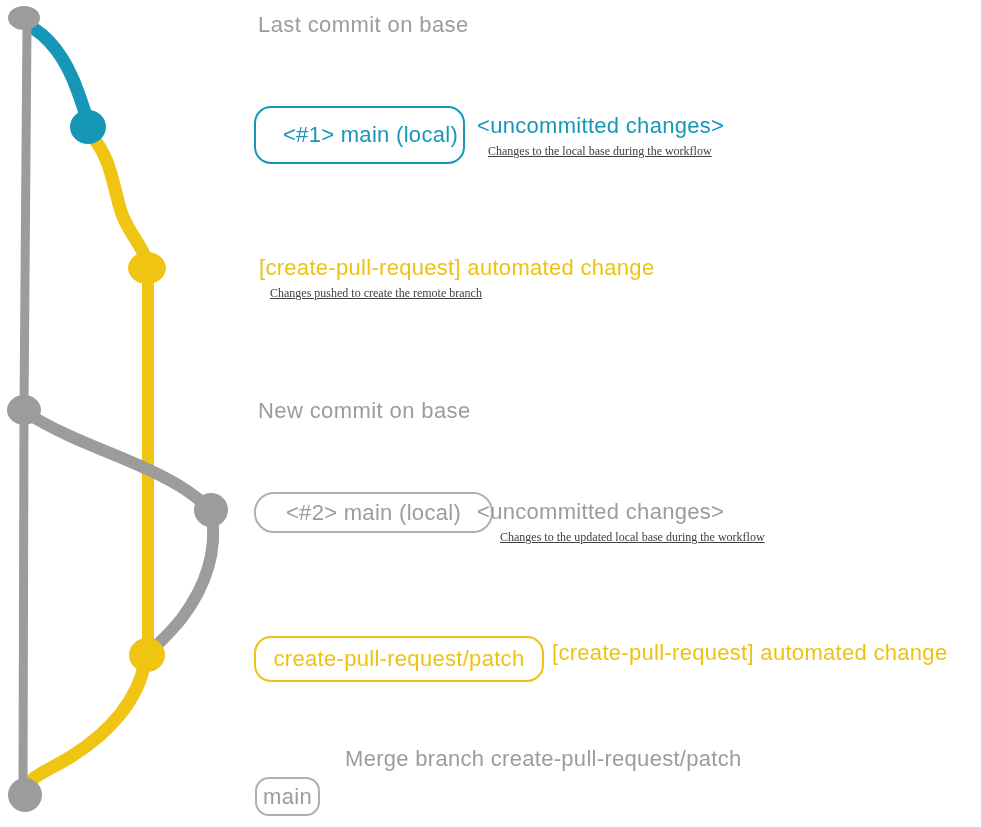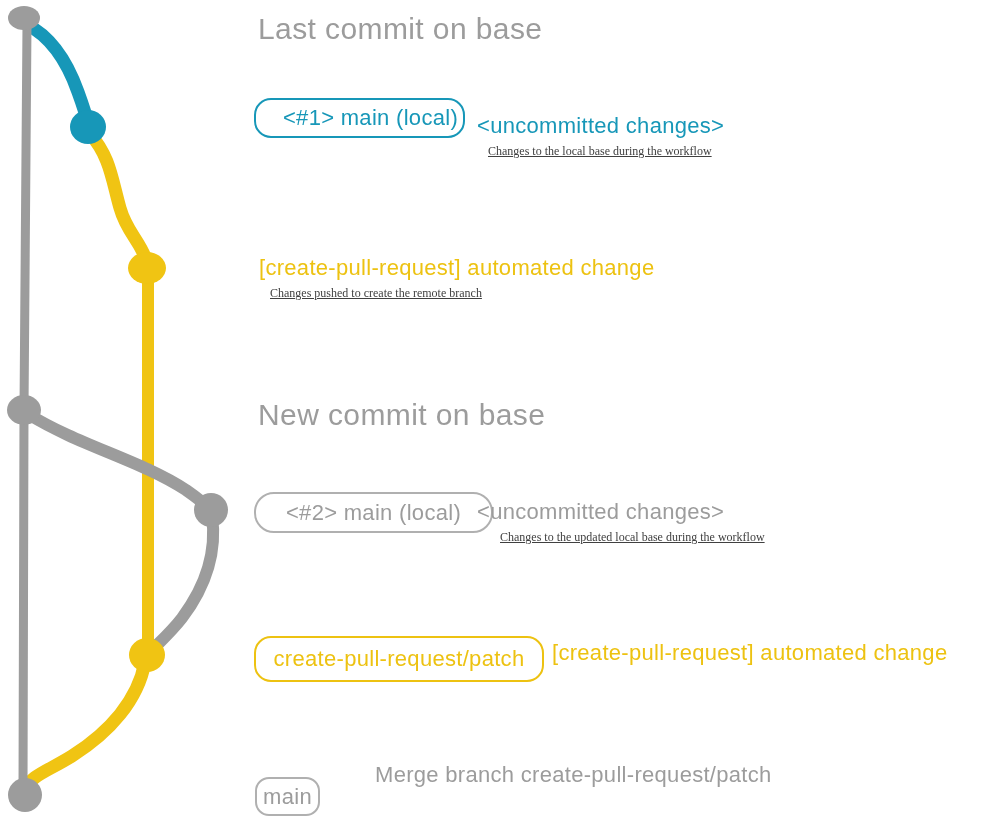--- a/index.html
+++ b/index.html
@@ -9,21 +9,21 @@
     height: 827px;
     background: #ffffff;
     font-family: "Liberation Sans", "DejaVu Sans", sans-serif;
     overflow: hidden;
   }
   .graph-svg { position: absolute; left: 0; top: 0; }
 
   .abs { position: absolute; white-space: nowrap; }
 
   .heading {
-    font-size: 30px;
+    font-size: 22px;
     letter-spacing: 0.4px;
     color: #9c9c9c;
   }
   .badge {
     position: absolute;
     display: flex;
     align-items: center;
     justify-content: center;
     border: 2px solid;
     border-radius: 17px;
@@ -68,21 +68,21 @@
     <ellipse cx="88" cy="127" rx="18" ry="17" fill="#1797b8"></ellipse>
     <ellipse cx="147" cy="268" rx="19" ry="16" fill="#f0c413"></ellipse>
     <ellipse cx="24" cy="410" rx="17" ry="15" fill="#9c9c9c"></ellipse>
     <ellipse cx="211" cy="510" rx="17" ry="17" fill="#9c9c9c"></ellipse>
     <ellipse cx="147" cy="655" rx="18" ry="17" fill="#f0c413"></ellipse>
     <ellipse cx="25" cy="795" rx="17" ry="17" fill="#9c9c9c"></ellipse>
   </svg>
 
   <div class="abs heading" style="left:258px; top:12px;">Last commit on base</div>
 
-  <div class="badge teal-c" style="left:254px; top:98px; width:211px; height:40px;padding-left:22px;">
+  <div class="badge teal-c" style="left:254px; top:106px; width:211px; height:58px;padding-left:22px;">
     <span>&lt;#1&gt; main (local)</span>
   </div>
   <div class="abs note teal-c" style="left:477px; top:113px;">&lt;uncommitted changes&gt;</div>
   <div class="abs desc" style="left:488px; top:144px;">Changes to the local base during the workflow</div>
 
   <div class="abs note yellow-c" style="left:259px; top:255px;">[create-pull-request] automated change</div>
   <div class="abs desc" style="left:270px; top:286px;">Changes pushed to create the remote branch</div>
 
   <div class="abs heading" style="left:258px; top:398px;">New commit on base</div>
 
@@ -93,15 +93,15 @@
   <div class="abs desc" style="left:488px; top:530px;margin-left:12px;">Changes to the updated local base during the workflow</div>
 
   <div class="badge yellow-c" style="left:254px; top:636px; width:290px; height:46px;text-align:right;">
     <span>create-pull-request/patch</span>
   </div>
   <div class="abs note yellow-c" style="left:552px; top:640px;">[create-pull-request] automated change</div>
 
   <div class="badge gray-c" style="left:255px; top:777px; width:65px; height:39px; border-radius:14px;">
     <span>main</span>
   </div>
-  <div class="abs note gray-c" style="left:345px; top:762px;margin-left:30px;">Merge branch create-pull-request/patch</div>
+  <div class="abs note gray-c" style="left:345px; top:746px;">Merge branch create-pull-request/patch</div>
 
 </div>
 
 </body></html>

